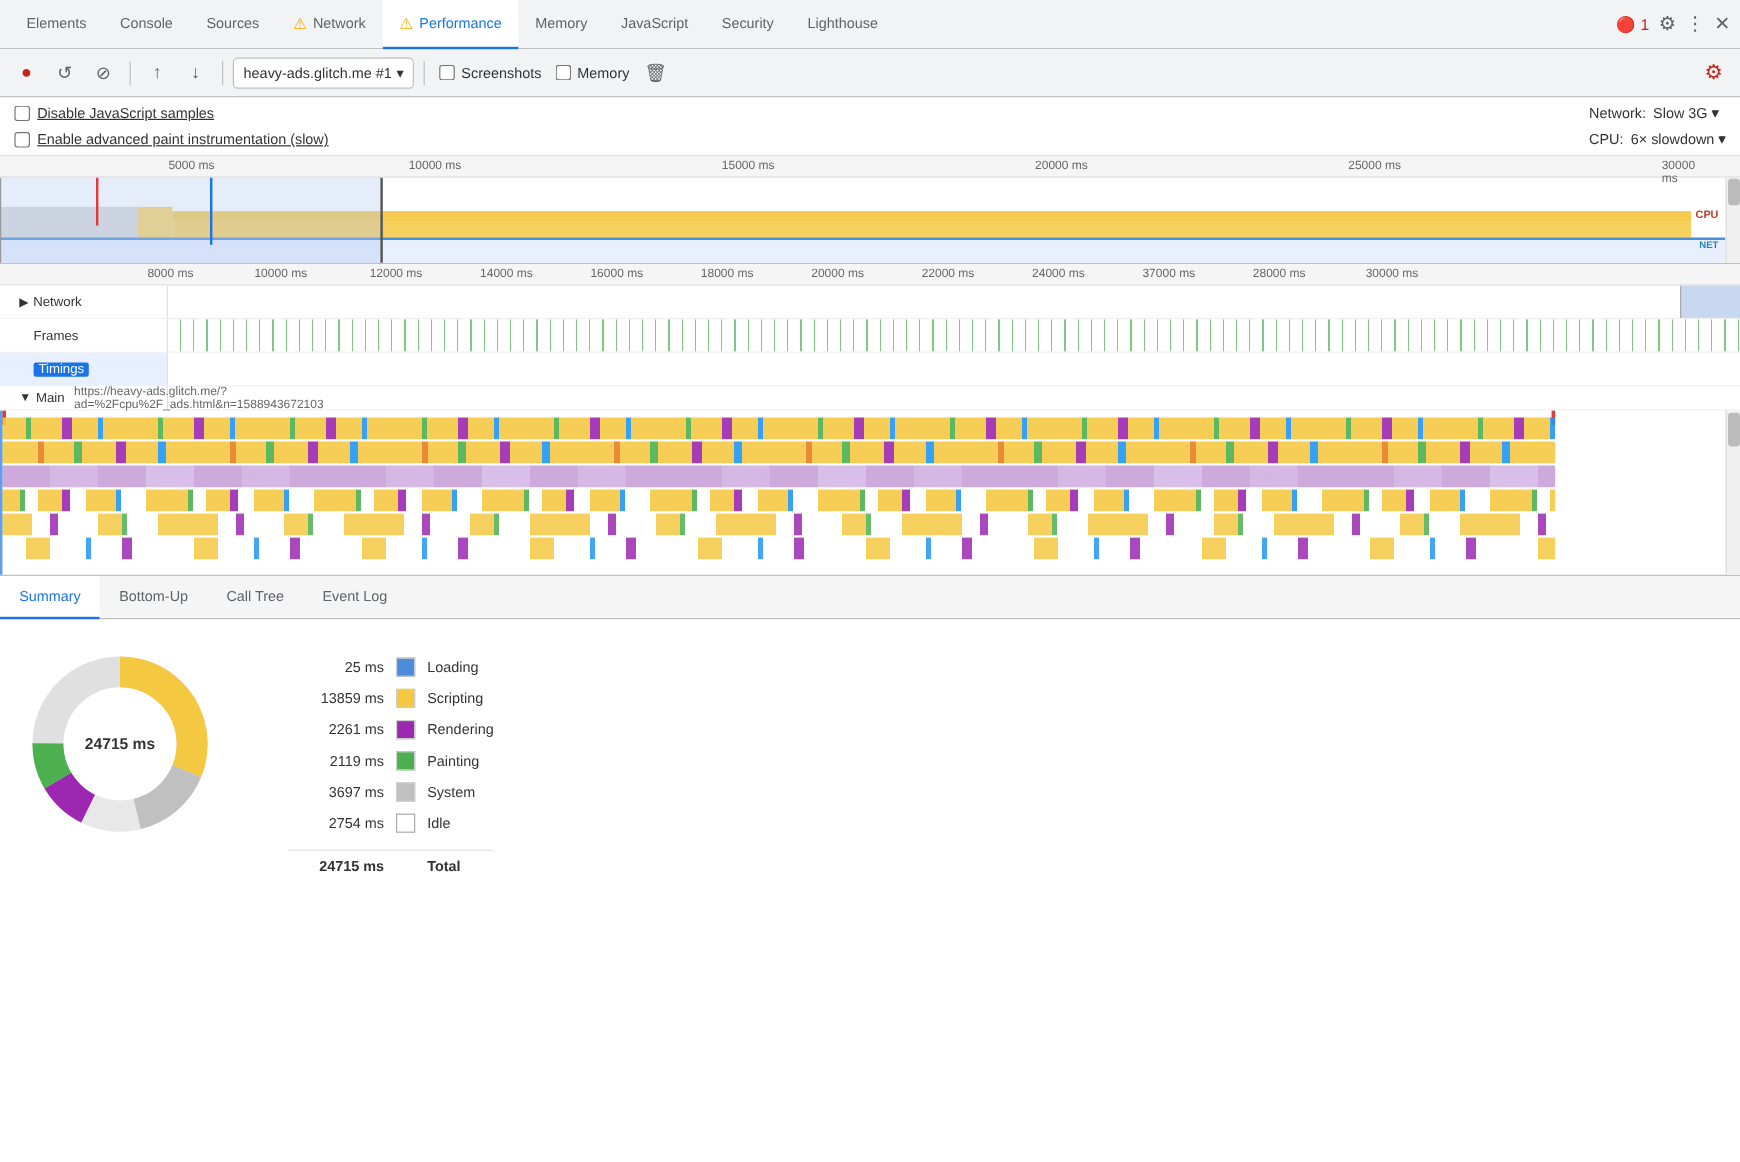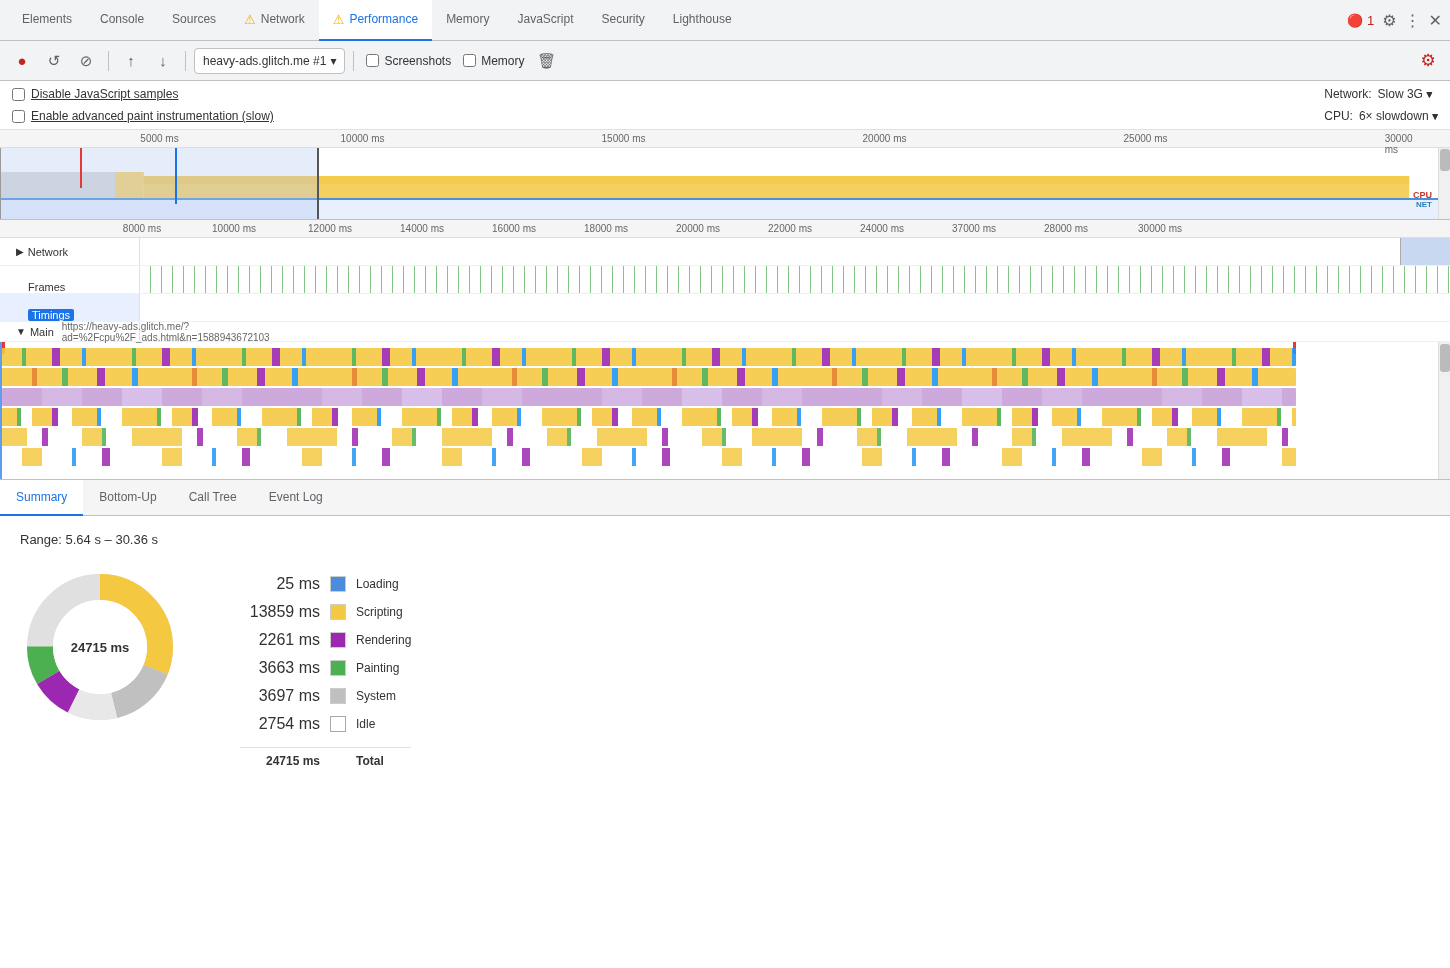--- a/index.html
+++ b/index.html
@@ -189,29 +189,29 @@
       position: absolute;
       top: 50%; left: 50%;
       transform: translate(-50%, -50%);
       text-align: center;
     }
     .donut-label-value { font-size: 13px; font-weight: bold; color: #333; }
 
     
     .legend-table { display: flex; flex-direction: column; gap: 10px; margin-top: 8px; }
     .legend-row { display: flex; align-items: center; gap: 10px; }
-    .legend-ms { width: 80px; text-align: right; font-size: 16px; color: #333; }
+    .legend-ms { width: 80px; text-align: right; font-size: 12px; color: #333; }
     .legend-color { width: 16px; height: 16px; border: 1px solid #ccc; flex-shrink: 0; }
     .legend-name { font-size: 12px; color: #333; }
     .legend-total { display: flex; align-items: center; gap: 10px; margin-top: 4px; padding-top: 6px; border-top: 1px solid #e0e0e0; }
     .legend-total-ms { width: 80px; text-align: right; font-weight: bold; font-size: 12px; }
     .legend-total-label { font-weight: bold; font-size: 12px; margin-left: 26px; }
 
     .chevron { font-size: 10px; }
-    .indent1 { padding-left: 28px !important; align-items: flex-end; }
+    .indent1 { padding-left: 28px !important; }
 
     
     .mini-ruler { position: relative; height: 18px; background: #f5f5f5; border-bottom: 1px solid #ddd; }
     .mini-ruler span { position: absolute; font-size: 10px; color: #666; top: 3px; transform: translateX(-50%); }
   </style>
 </head>
 <body>
 
 <div class="devtools-tabs">
   <div class="devtools-tab">
@@ -320,21 +320,21 @@
     <div style="position:absolute; top:24px; left:0; right:12px; height:28px; overflow:hidden;">
       <svg width="100%" height="28" style="display:block;">
         <rect x="0" y="0" width="8%" height="28" fill="#c0c0c0" opacity="0.6"></rect>
         <rect x="8%" y="0" width="2%" height="28" fill="#f5c842" opacity="0.8"></rect>
         <rect x="10%" y="4" width="88%" height="22" fill="#f5c842" opacity="0.85"></rect>
         <rect x="10%" y="4" width="88%" height="8" fill="#f5c842" opacity="0.6"></rect>
 
         <line x1="0" y1="27" x2="10%" y2="27" stroke="#4a90d9" stroke-width="2"></line>
         <line x1="10%" y1="27" x2="100%" y2="27" stroke="#4a90d9" stroke-width="2"></line>
       </svg>
-      <span class="track-label cpu-label" style="top:18px;">CPU</span>
+      <span class="track-label cpu-label" style="top:2px;">CPU</span>
     </div>
 
     <div style="position:absolute; top:52px; left:0; right:12px; height:26px; background:#e8f0fe;">
       <span class="track-label net-label" style="top:0px; font-size:8px;">NET</span>
     </div>
 
     <div style="position:absolute; top:0; left:0; width:22%; height:100%; background:rgba(180,200,240,0.35); border-left:1px solid #999; border-right:2px solid #555;">
 
       <div style="position:absolute; top:0; left:25%; width:2px; height:40px; background:#e53935;"></div>
 
@@ -437,21 +437,20 @@
   </div>
   <div class="summary-tab">
     <span>Call Tree</span>
   </div>
   <div class="summary-tab">
     <span>Event Log</span>
   </div>
 </div>
 
 <div class="summary-content" style="height: 330px; overflow-y: auto;">
-  <div class="range-text">Range: 5.64 s – 30.36 s</div>
 
   <div class="summary-main">
 
     <div class="donut-container">
       <svg width="160" height="160" viewBox="0 0 160 160">
 
         <circle cx="80" cy="80" r="60" fill="none" stroke="#e0e0e0" stroke-width="26"></circle>
 
         <circle cx="80" cy="80" r="60" fill="none" stroke="#f5c842" stroke-width="26" stroke-dasharray="211.5 376.99" stroke-dashoffset="94.25" transform="rotate(-90 80 80)"></circle>
 
@@ -480,21 +479,21 @@
         <span class="legend-ms">13859 ms</span>
         <div class="legend-color" style="background:#f5c842;"></div>
         <span class="legend-name">Scripting</span>
       </div>
       <div class="legend-row">
         <span class="legend-ms">2261 ms</span>
         <div class="legend-color" style="background:#9c27b0;"></div>
         <span class="legend-name">Rendering</span>
       </div>
       <div class="legend-row">
-        <span class="legend-ms">3663 ms</span>
+        <span class="legend-ms">2119 ms</span>
         <div class="legend-color" style="background:#4caf50;"></div>
         <span class="legend-name">Painting</span>
       </div>
       <div class="legend-row">
         <span class="legend-ms">3697 ms</span>
         <div class="legend-color" style="background:#c0c0c0;"></div>
         <span class="legend-name">System</span>
       </div>
       <div class="legend-row">
         <span class="legend-ms">2754 ms</span>

